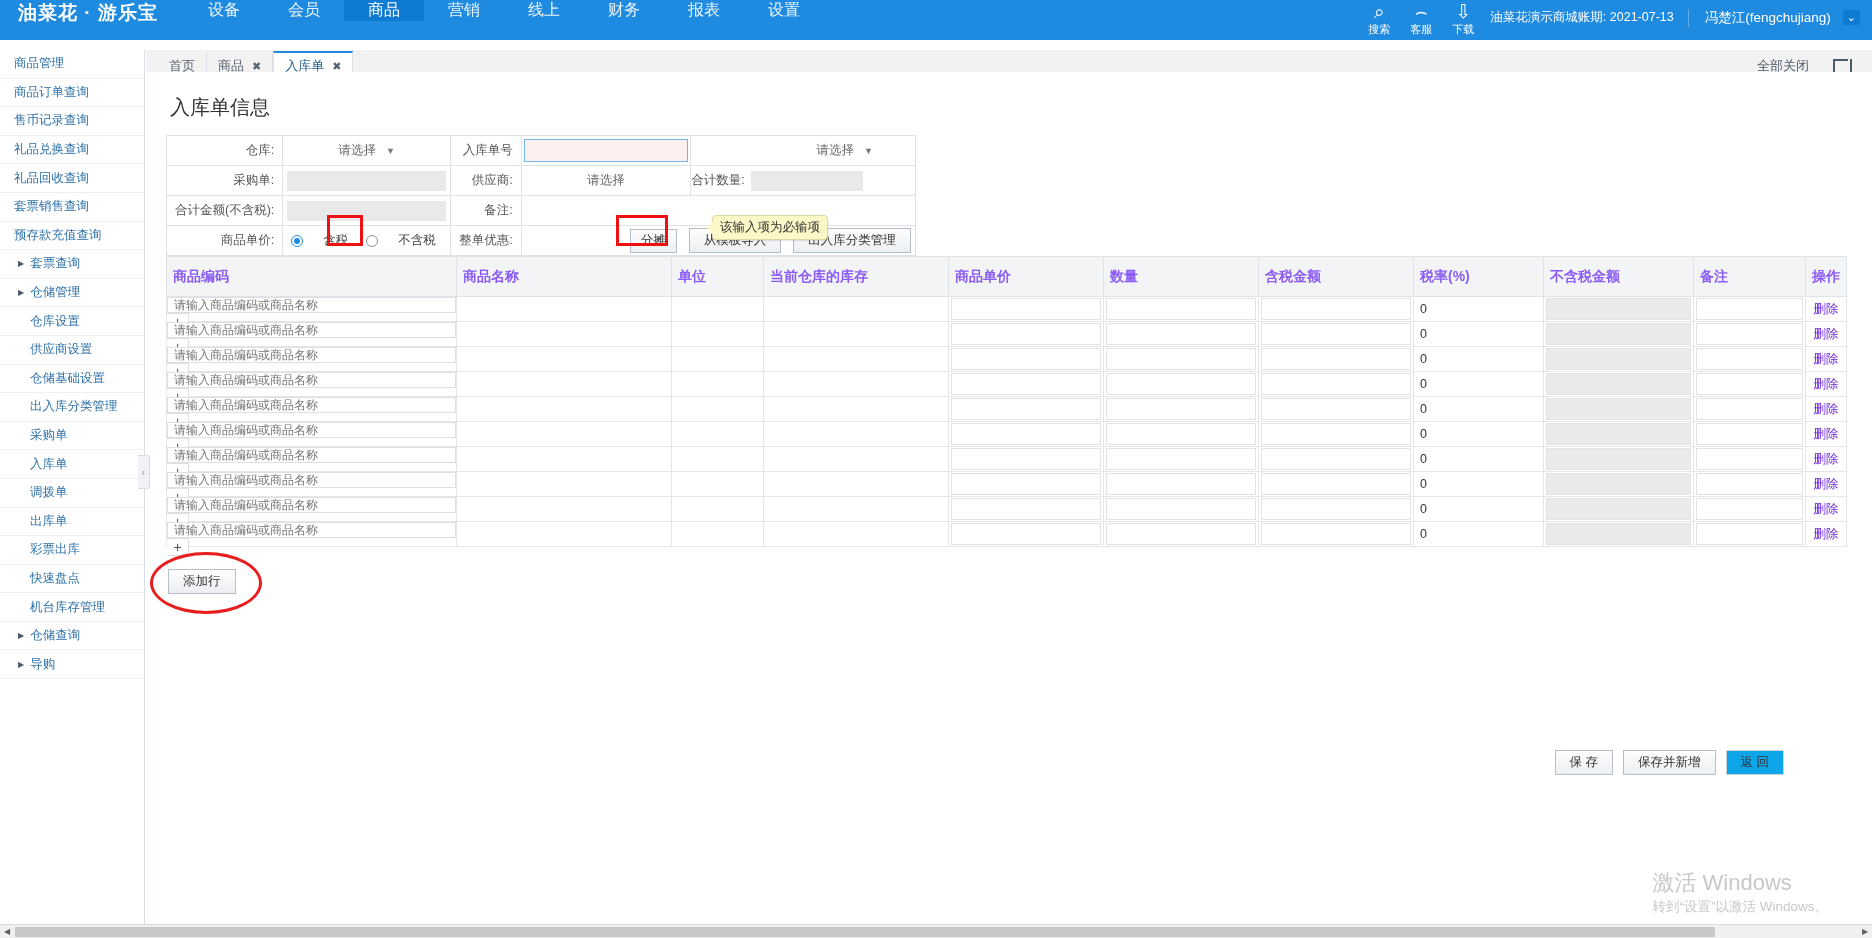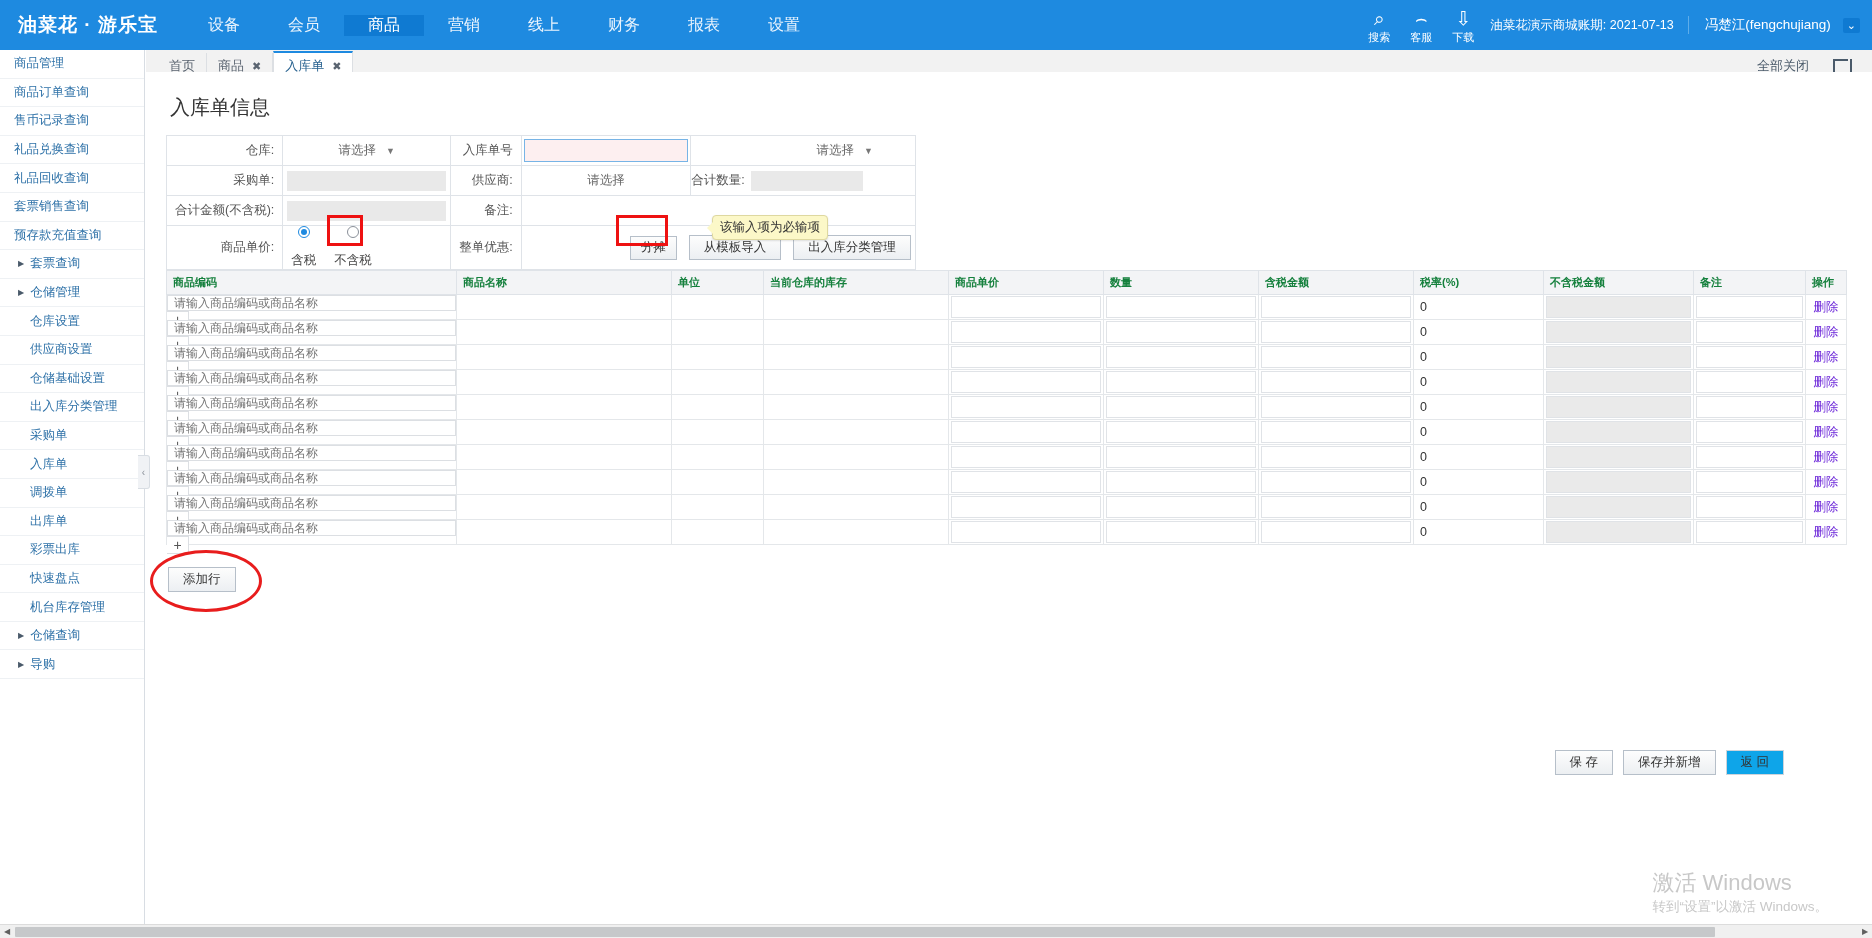--- a/index.html
+++ b/index.html
@@ -6,23 +6,23 @@
   html, body {
     margin: 0; padding: 0;
     width: 1872px; height: 938px;
     overflow: hidden;
     font-family: "Liberation Sans", "DejaVu Sans", sans-serif;
     background: #ffffff;
     -webkit-font-smoothing: antialiased;
   }
   
   #topbar {
-    position: absolute; left: 0; top: 0; width: 1872px; height: 50px;
+    position: absolute; left: 0; top: 0; width: 1872px; height: 40px;
     background: #1e8ae0;
-    display: flex; align-items: center;
+    display: flex; align-items: flex-start;
   }
   #brand {
     color: #ffffff; font-size: 19px; font-weight: bold;
     display: flex; align-items: center;
     padding: 0 26px 0 18px; letter-spacing: 1px;
     white-space: nowrap;
   }
   .topnav {
     display: flex; align-items: stretch;
   }
@@ -153,21 +153,21 @@
     font-size: 12.5px; padding: 0 4px;
     font-family: "Liberation Sans", sans-serif;
   }
   .focus-input {
     border: 1px solid #77b4e6; background: #fdeff0;
     height: 23px; width: 100%; outline: none;
     font-size: 12.5px; padding: 0 4px;
     font-family: "Liberation Sans", sans-serif;
   }
   .radio-row { display: flex; align-items: center; gap: 18px; font-size: 12.5px; color: #444; }
-  .radio-row label { display: flex; align-items: center; gap: 14px; cursor: pointer; flex-direction: column; }
+  .radio-row label { display: flex; align-items: center; gap: 20px; cursor: pointer; }
   .rdo {
     width: 12px; height: 12px; border-radius: 50%;
     border: 1px solid #8a9099; background: #fff;
     display: inline-block; position: relative;
   }
   .rdo.on { border-color: #1e8ae0; }
   .rdo.on::after {
     content: ""; position: absolute; left: 2px; top: 2px;
     width: 6px; height: 6px; border-radius: 50%; background: #1e8ae0;
   }
@@ -193,21 +193,21 @@
     border-top: 6px solid transparent;
     border-bottom: 6px solid transparent;
     border-right: 6px solid #fcf8c8;
   }
   
   #gridwrap { margin: 0 0 0 20px; width: 1680px; }
   table.grid { border-collapse: collapse; width: 1680px; table-layout: fixed; }
   table.grid th {
     background: #f3f4f6; border: 1px solid #dfe3e8;
     border-top: 1px solid #dfe3e8;
-    height: 24px; font-size: 11px; color: #15803d;
+    height: 40px; font-size: 14px; color: #8b5cf6;
     font-weight: bold; text-align: left; padding: 0 6px;
     white-space: nowrap;
   }
   table.grid td {
     border: 1px solid #e4e7ea; height: 24.6px; padding: 0;
     background: #ffffff; vertical-align: middle;
   }
   td.gray-cell { background: #eaeaea; }
   .cell-input-wrap { display: flex; align-items: stretch; height: 24px; flex-direction: column; }
   .cell-input {

